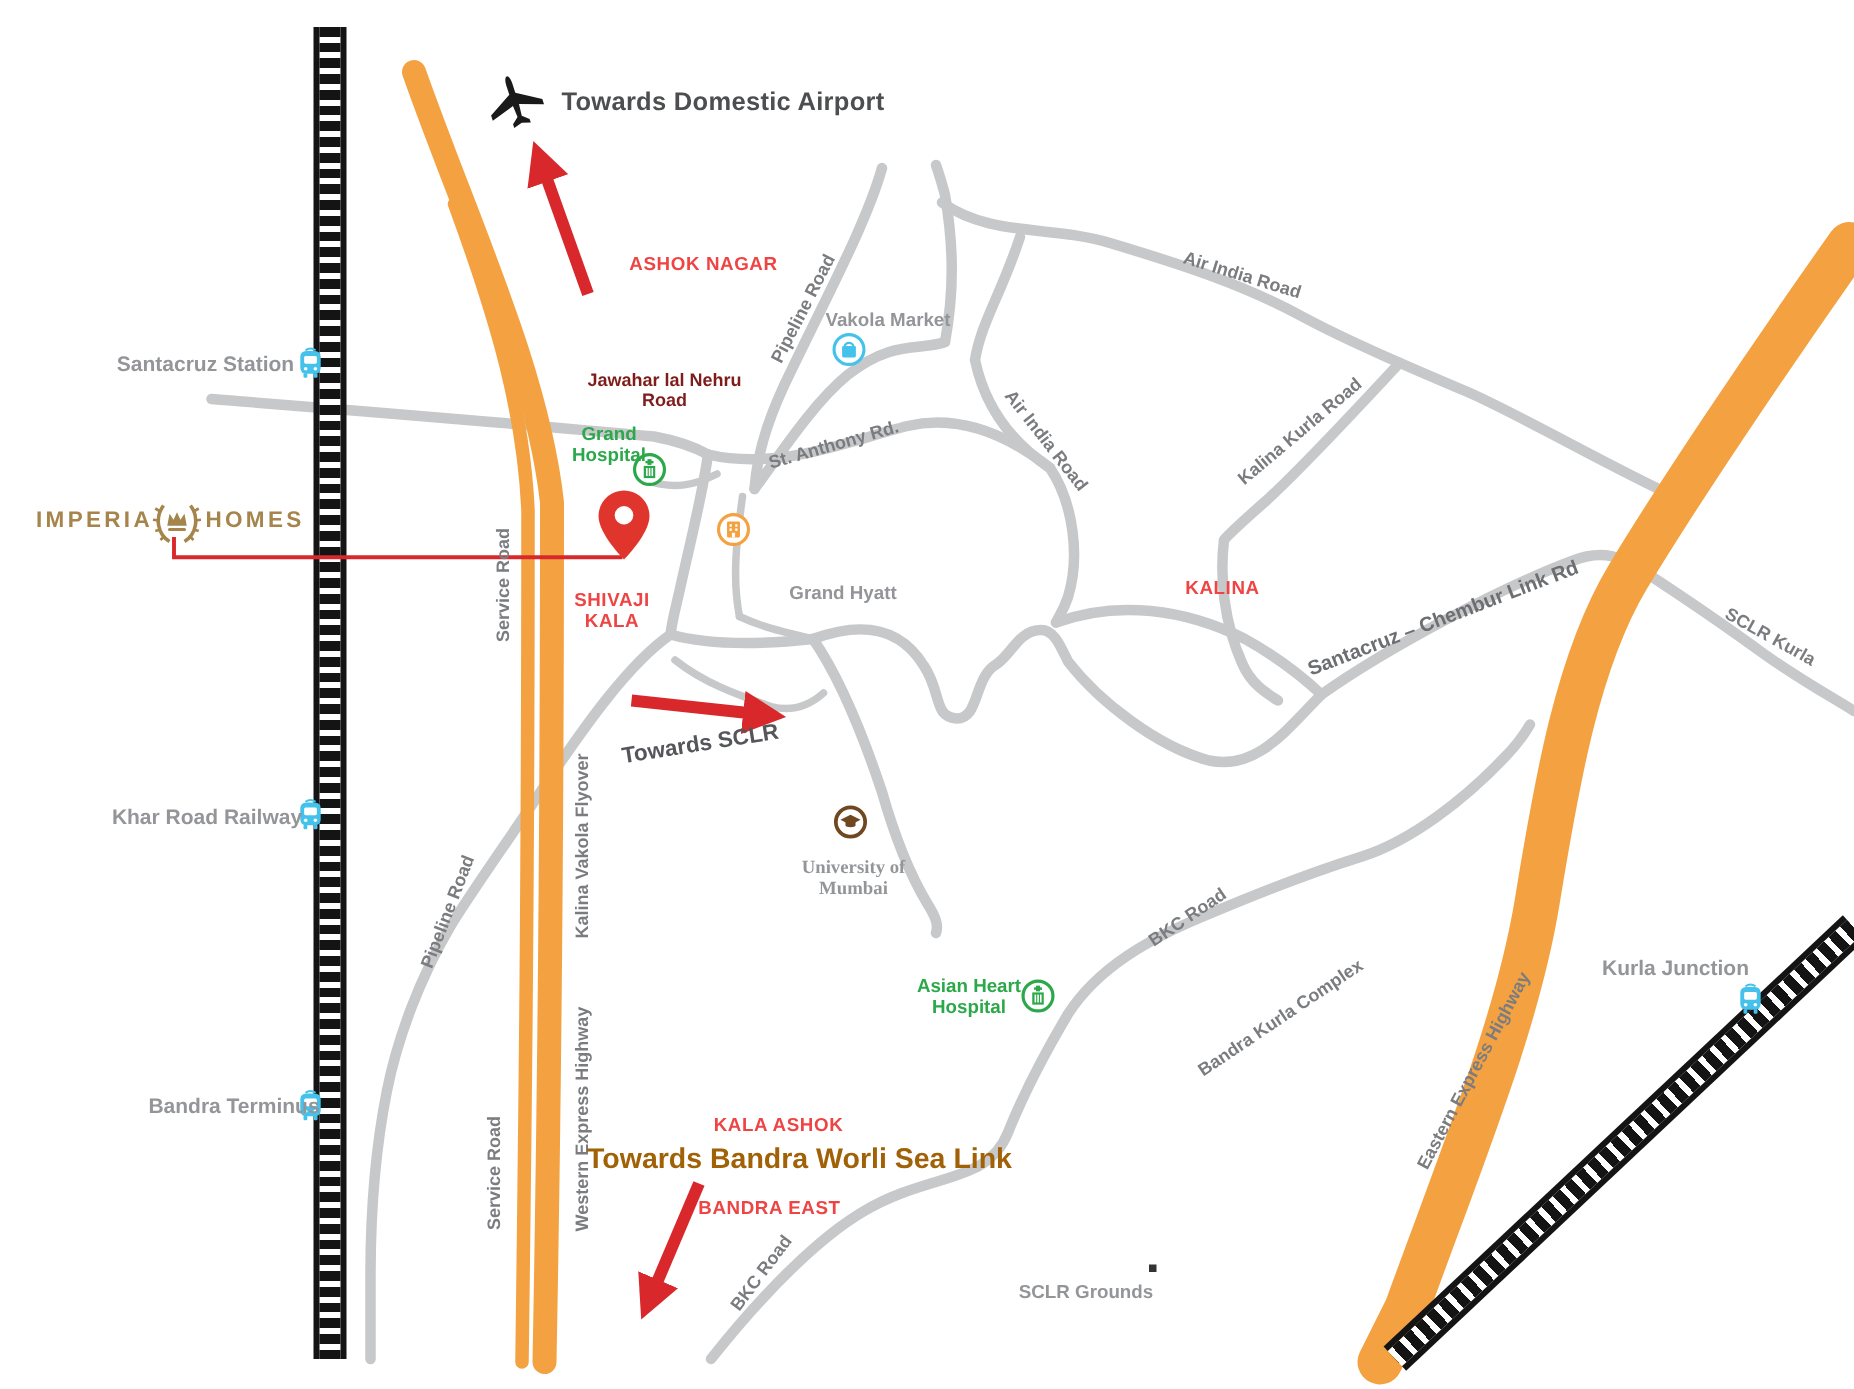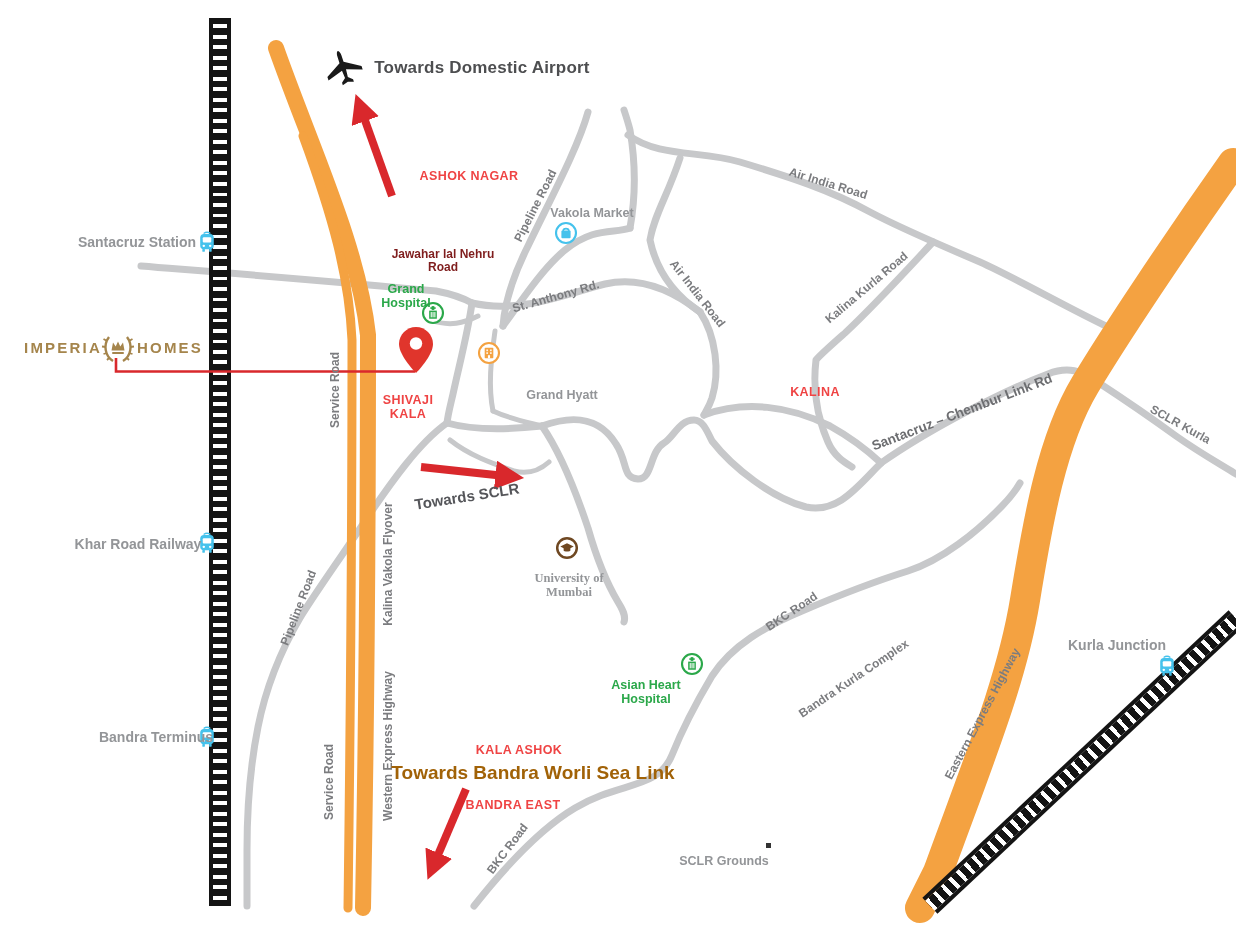--- a/index.html
+++ b/index.html
@@ -185,21 +185,21 @@
   <div class="lbl road" style="left:336px;top:390px;--r:-90deg;">Service Road</div>
   <div class="lbl area" style="left:815px;top:392px;">KALINA</div>
   <div class="lbl roaddark" style="left:962px;top:412px;--r:-21deg;">Santacruz – Chembur Link Rd</div>
   <div class="lbl road" style="left:1180px;top:425px;--r:29deg;">SCLR Kurla</div>
   <div class="lbl dark15" style="left:467px;top:497px;--r:-9deg;">Towards SCLR</div>
   <div class="lbl road" style="left:389px;top:564px;--r:-90deg;">Kalina Vakola Flyover</div>
   <div class="lbl poi wrap" style="left:569px;top:585px;width:95px;font-family:Liberation Serif, serif;">University of Mumbai</div>
   <div class="lbl station" style="left:138px;top:545px;">Khar Road Railway</div>
   <div class="lbl road" style="left:299px;top:608px;--r:-69deg;">Pipeline Road</div>
   <div class="lbl road" style="left:389px;top:746px;--r:-90deg;">Western Express Highway</div>
-  <div class="lbl green wrap" style="left:646px;top:664px;width:85px;margin-top:28px;">Asian Heart Hospital</div>
+  <div class="lbl green wrap" style="left:646px;top:664px;width:85px;">Asian Heart Hospital</div>
   <div class="lbl road" style="left:792px;top:612px;--r:-34deg;">BKC Road</div>
   <div class="lbl road" style="left:854px;top:679px;--r:-34deg;">Bandra Kurla Complex</div>
   <div class="lbl road" style="left:983px;top:714px;--r:-62deg;">Eastern Express Highway</div>
   <div class="lbl station" style="left:1117px;top:646px;">Kurla Junction</div>
   <div class="lbl station" style="left:156px;top:738px;text-align:right;">Bandra Terminus</div>
   <div class="lbl road" style="left:330px;top:782px;--r:-90deg;">Service Road</div>
   <div class="lbl area" style="left:519px;top:750px;">KALA ASHOK</div>
   <div class="lbl dark14" style="left:489px;top:773px;">Towards Bandra Worli Sea Link</div>
   <div class="lbl area" style="left:513px;top:805px;">BANDRA EAST</div>
   <div class="lbl road" style="left:508px;top:849px;--r:-53deg;">BKC Road</div>

